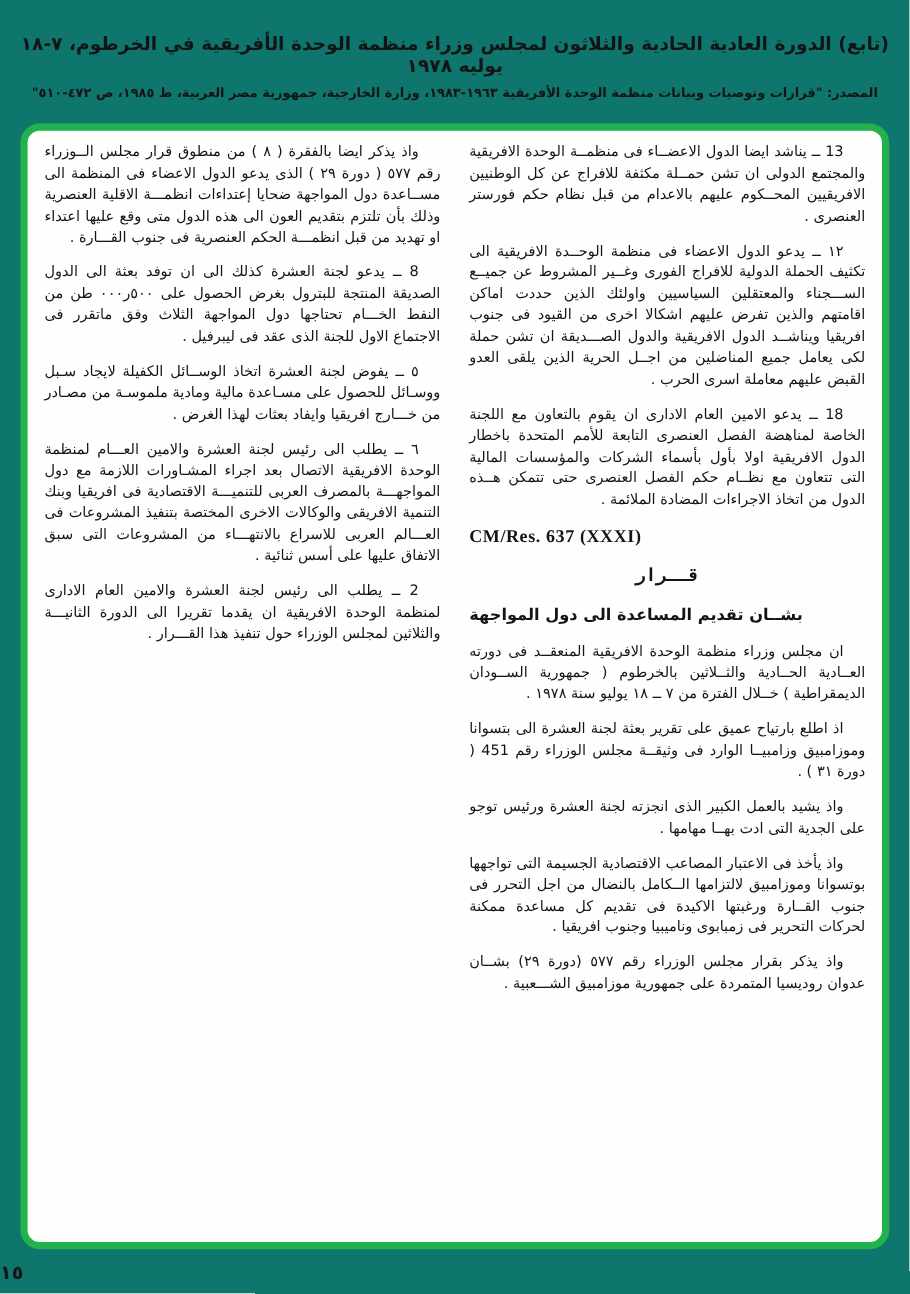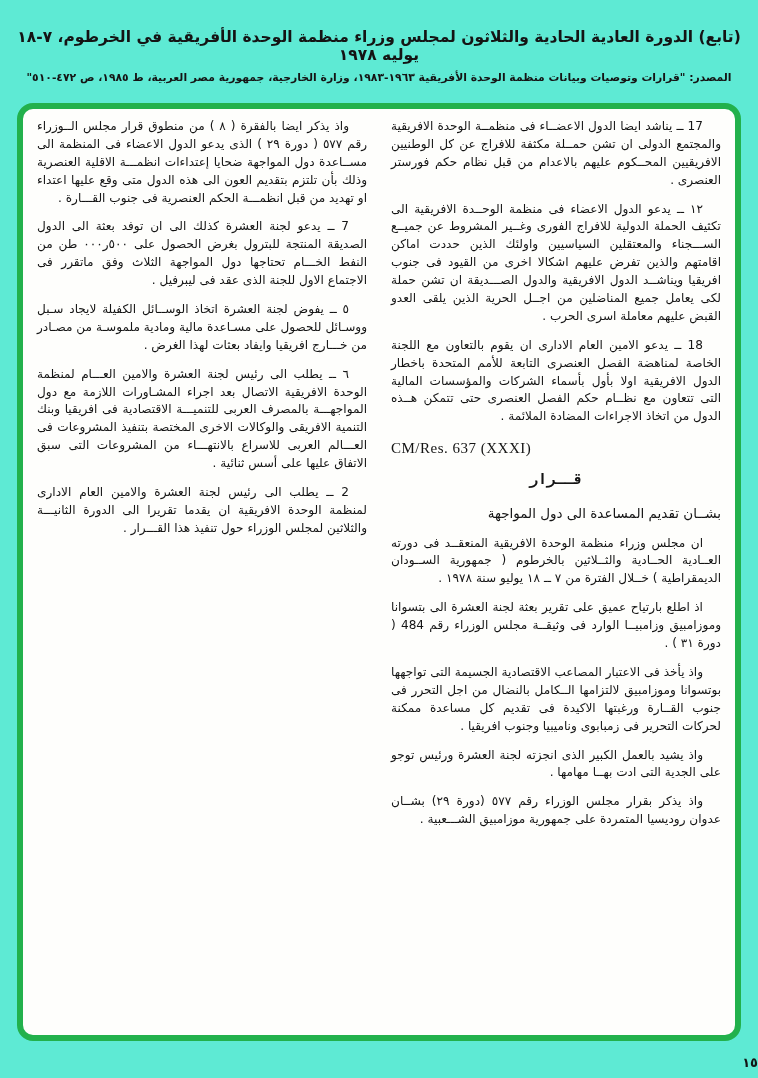--- a/index.html
+++ b/index.html
@@ -5,21 +5,21 @@
   html, body {
     margin: 0;
     padding: 0;
     background: #ffffff;
     font-family: "DejaVu Sans", sans-serif;
   }
   .page {
     position: relative;
     width: 758px;
     height: 1078px;
-    background: #5eead4;
+    background: #0f766e;
     overflow: hidden;
     color: #141414;
   }
   .page-header {
     direction: rtl;
     text-align: center;
     padding-top: 28px;
   }
   .page-header .title {
     font-size: 15.5px;
@@ -61,76 +61,77 @@
     text-indent: 18px;
   }
   .ref {
     direction: ltr;
     text-align: left;
     font-family: "Liberation Serif", serif;
     font-size: 15px;
     letter-spacing: 0.5px;
     margin: 24px 0 20px 0;
     text-indent: 0 !important;
+    font-weight: bold;
   }
   .h-qarar {
     text-align: center;
     font-weight: bold;
     font-size: 15px;
     margin: 0 0 14px 0;
     text-indent: 0 !important;
     font-family: Liberation Mono, monospace;
   }
   .h-subject {
-    text-align: right;
-    font-weight: normal;
+    text-align: left;
+    font-weight: bold;
     font-size: 13.5px;
     margin: 0 0 15px 0;
     text-indent: 0 !important;
   }
   .page-number {
     position: absolute;
     bottom: 8px;
     left: 0;
     width: 100%;
-    text-align: right;
-    font-size: 13px;
+    text-align: left;
+    font-size: 16px;
     font-weight: bold;
   }
 </style>
 </head>
 <body>
 
 <div class="page">
 
   <div class="page-header">
     <div class="title">(تابع) الدورة العادية الحادية والثلاثون لمجلس وزراء منظمة الوحدة الأفريقية في الخرطوم، ٧-١٨ يوليه ١٩٧٨</div>
     <div class="source">المصدر: "قرارات وتوصيات وبيانات منظمة الوحدة الأفريقية ١٩٦٣-١٩٨٣، وزارة الخارجية، جمهورية مصر العربية، ط ١٩٨٥، ص ٤٧٢-٥١٠"</div>
   </div>
 
   <div class="frame" style="border-color: rgb(34, 177, 76);">
     <div class="columns">
 
       <div class="col">
-        <p>17 ــ يناشد ايضا الدول الاعضــاء فى منظمــة الوحدة الافريقية والمجتمع الدولى ان تشن حمــلة مكثفة للافراج عن كل الوطنيين الافريقيين المحــكوم عليهم بالاعدام من قبل نظام حكم فورستر العنصرى .</p>
+        <p>13 ــ يناشد ايضا الدول الاعضــاء فى منظمــة الوحدة الافريقية والمجتمع الدولى ان تشن حمــلة مكثفة للافراج عن كل الوطنيين الافريقيين المحــكوم عليهم بالاعدام من قبل نظام حكم فورستر العنصرى .</p>
         <p>١٢ ــ يدعو الدول الاعضاء فى منظمة الوحــدة الافريقية الى تكثيف الحملة الدولية للافراج الفورى وغــير المشروط عن جميــع الســـجناء والمعتقلين السياسيين واولئك الذين حددت اماكن اقامتهم والذين تفرض عليهم اشكالا اخرى من القيود فى جنوب افريقيا ويناشــد الدول الافريقية والدول الصـــديقة ان تشن حملة لكى يعامل جميع المناضلين من اجــل الحرية الذين يلقى العدو القبض عليهم معاملة اسرى الحرب .</p>
         <p>18 ــ يدعو الامين العام الادارى ان يقوم بالتعاون مع اللجنة الخاصة لمناهضة الفصل العنصرى التابعة للأمم المتحدة باخطار الدول الافريقية اولا بأول بأسماء الشركات والمؤسسات المالية التى تتعاون مع نظــام حكم الفصل العنصرى حتى تتمكن هــذه الدول من اتخاذ الاجراءات المضادة الملائمة .</p>
         <p class="ref">CM/Res. 637 (XXXI)</p>
         <p class="h-qarar">قــرار</p>
         <p class="h-subject">بشــان تقديم المساعدة الى دول المواجهة</p>
         <p>ان مجلس وزراء منظمة الوحدة الافريقية المنعقــد فى دورته العــادية الحــادية والثــلاثين بالخرطوم ( جمهورية الســودان الديمقراطية ) خــلال الفترة من ٧ ــ ١٨ يوليو سنة ١٩٧٨ .</p>
-        <p>اذ اطلع بارتياح عميق على تقرير بعثة لجنة العشرة الى بتسوانا وموزامبيق وزامبيــا الوارد فى وثيقــة مجلس الوزراء رقم 484 ( دورة ٣١ ) .</p>
+        <p>اذ اطلع بارتياح عميق على تقرير بعثة لجنة العشرة الى بتسوانا وموزامبيق وزامبيــا الوارد فى وثيقــة مجلس الوزراء رقم 451 ( دورة ٣١ ) .</p>
+        <p>واذ يشيد بالعمل الكبير الذى انجزته لجنة العشرة ورئيس توجو على الجدية التى ادت بهــا مهامها .</p>
         <p>واذ يأخذ فى الاعتبار المصاعب الاقتصادية الجسيمة التى تواجهها بوتسوانا وموزامبيق لالتزامها الــكامل بالنضال من اجل التحرر فى جنوب القــارة ورغبتها الاكيدة فى تقديم كل مساعدة ممكنة لحركات التحرير فى زمبابوى وناميبيا وجنوب افريقيا .</p>
-        <p>واذ يشيد بالعمل الكبير الذى انجزته لجنة العشرة ورئيس توجو على الجدية التى ادت بهــا مهامها .</p>
         <p>واذ يذكر بقرار مجلس الوزراء رقم ٥٧٧ (دورة ٢٩) بشــان عدوان روديسيا المتمردة على جمهورية موزامبيق الشـــعبية .</p>
       </div>
 
       <div class="col">
         <p>واذ يذكر ايضا بالفقرة ( ٨ ) من منطوق قرار مجلس الــوزراء رقم ٥٧٧ ( دورة ٢٩ ) الذى يدعو الدول الاعضاء فى المنظمة الى مســاعدة دول المواجهة ضحايا إعتداءات انظمـــة الاقلية العنصرية وذلك بأن تلتزم بتقديم العون الى هذه الدول متى وقع عليها اعتداء او تهديد من قبل انظمـــة الحكم العنصرية فى جنوب القـــارة .</p>
-        <p>7 ــ يدعو لجنة العشرة كذلك الى ان توفد بعثة الى الدول الصديقة المنتجة للبترول بغرض الحصول على ٥٠٠ر٠٠٠ طن من النفط الخـــام تحتاجها دول المواجهة الثلاث وفق ماتقرر فى الاجتماع الاول للجنة الذى عقد فى ليبرفيل .</p>
+        <p>8 ــ يدعو لجنة العشرة كذلك الى ان توفد بعثة الى الدول الصديقة المنتجة للبترول بغرض الحصول على ٥٠٠ر٠٠٠ طن من النفط الخـــام تحتاجها دول المواجهة الثلاث وفق ماتقرر فى الاجتماع الاول للجنة الذى عقد فى ليبرفيل .</p>
         <p>٥ ــ يفوض لجنة العشرة اتخاذ الوســائل الكفيلة لايجاد سـبل ووسـائل للحصول على مسـاعدة مالية ومادية ملموسـة من مصـادر من خـــارج افريقيا وايفاد بعثات لهذا الغرض .</p>
         <p>٦ ــ يطلب الى رئيس لجنة العشرة والامين العـــام لمنظمة الوحدة الافريقية الاتصال بعد اجراء المشـاورات اللازمة مع دول المواجهـــة بالمصرف العربى للتنميـــة الاقتصادية فى افريقيا وبنك التنمية الافريقى والوكالات الاخرى المختصة بتنفيذ المشروعات فى العـــالم العربى للاسراع بالانتهـــاء من المشروعات التى سبق الاتفاق عليها على أسس ثنائية .</p>
         <p>2 ــ يطلب الى رئيس لجنة العشرة والامين العام الادارى لمنظمة الوحدة الافريقية ان يقدما تقريرا الى الدورة الثانيـــة والثلاثين لمجلس الوزراء حول تنفيذ هذا القـــرار .</p>
       </div>
 
     </div>
   </div>
 
   <div class="page-number">١٥</div>
 

